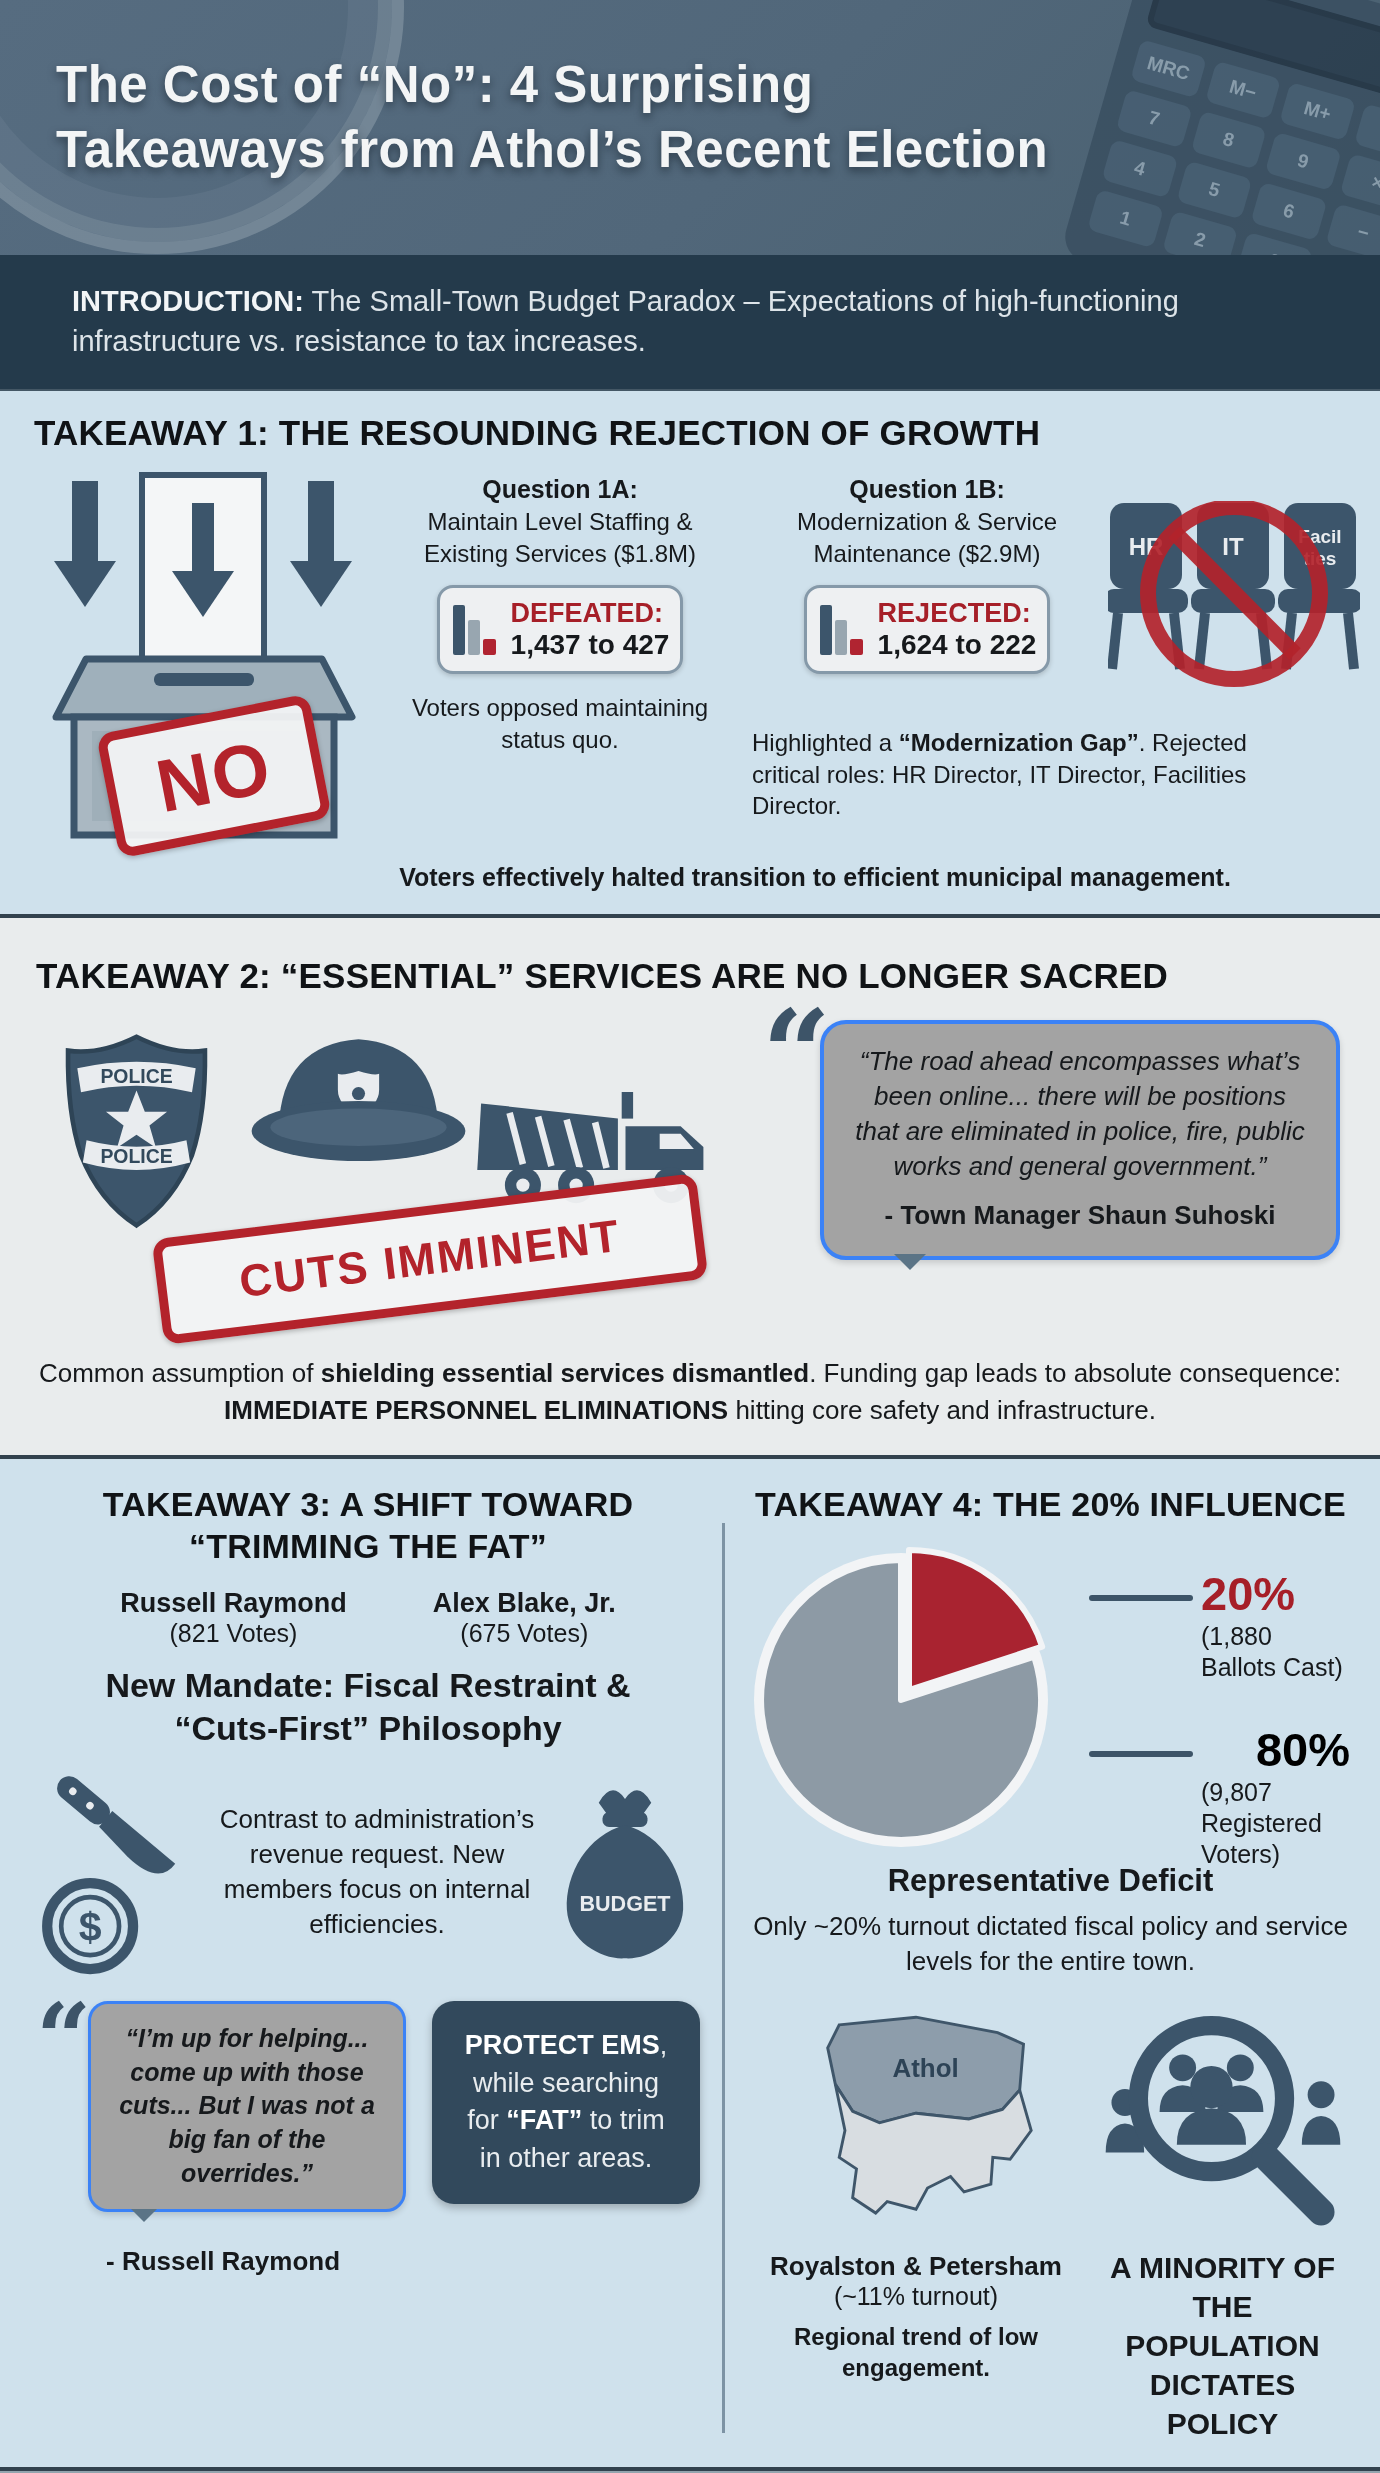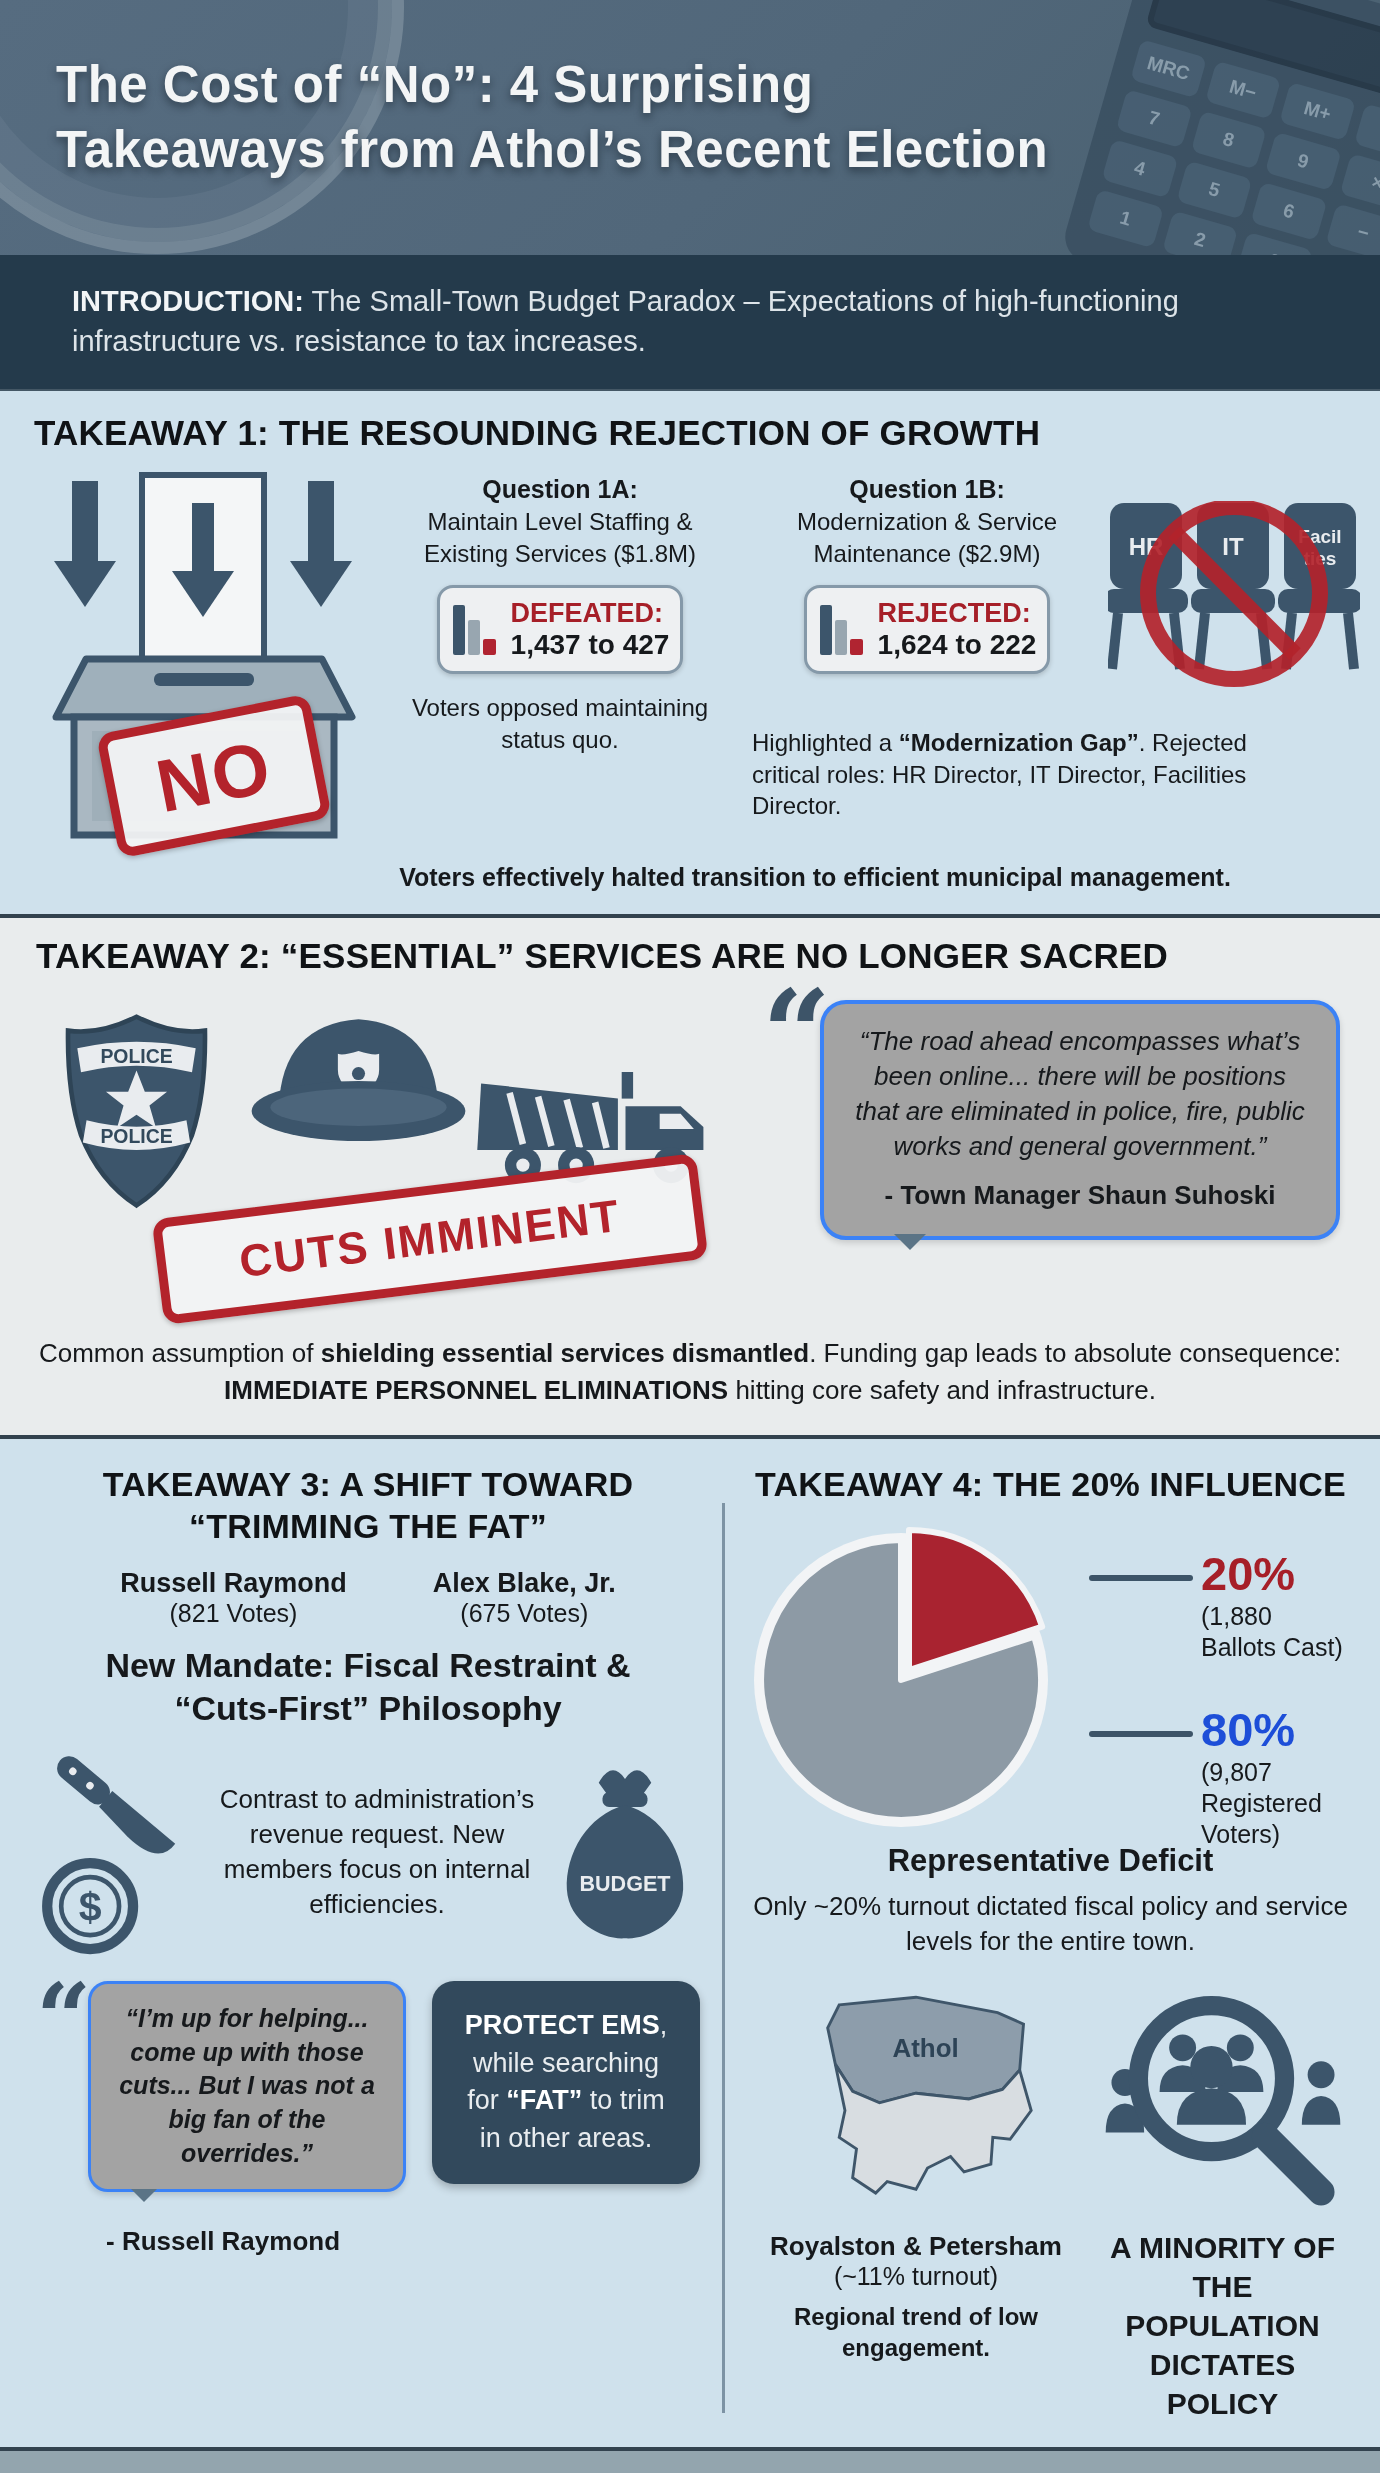--- a/index.html
+++ b/index.html
@@ -43,21 +43,21 @@
   .pill .votes{font-size:28px;font-weight:600;display:block;text-align:left;}
   .q-note{font-size:24px;line-height:1.32;margin-top:18px;}
   .vline{width:3px;background:#7d93a4;margin:6px 16px 6px 10px;}
   .q1b-wrap{flex:1;}
   .q1b-top{display:flex;}
   .q1b-text{width:350px;text-align:center;}
   .chairs{margin-top:34px;margin-left:6px;}
   .t1-foot{margin:20px 0 0 250px;text-align:center;font-size:25px;font-weight:800;}
 
   
-  .t2{padding:18px 36px 26px;}
+  .t2{padding:38px 36px 26px;}
   .t2-row{display:flex;margin-top:14px;}
   .t2-icons{position:relative;width:720px;height:315px;flex-shrink:0;}
   .t2-icons .badge{position:absolute;left:8px;top:12px;}
   .t2-icons .helmet{position:absolute;left:210px;top:4px;}
   .t2-icons .truck{position:absolute;left:428px;top:42px;}
   .stamp.cuts{position:absolute;left:120px;top:196px;width:530px;height:88px;font-size:45px;transform:rotate(-7deg);letter-spacing:2px;white-space:nowrap;}
   .quote-area{flex:1;position:relative;padding:10px 4px 0 64px;}
   .bigquote{position:absolute;left:6px;top:-16px;font-family:"DejaVu Serif",serif;font-size:120px;line-height:1;color:#3d5468;font-weight:800;}
   .bubble{background:#a3a3a3;border:4px solid #3b82f6;border-radius:26px;padding:20px 28px 22px;font-style:italic;font-size:26px;line-height:1.35;text-align:center;position:relative;box-shadow:0 3px 6px rgba(0,0,0,.15);}
   .bubble .attr{font-style:normal;font-weight:800;margin-top:14px;}
@@ -85,21 +85,21 @@
   .strategy{flex:1;background:#32495c;color:#e8ecef;border-radius:22px;padding:26px 22px;font-size:27px;line-height:1.4;text-align:center;box-shadow:0 4px 8px rgba(0,0,0,.25);}
   .strategy b{color:#ffffff;font-weight:800;}
 
   .pie-row{display:flex;margin-top:12px;}
   .pie-wrap{width:330px;flex-shrink:0;}
   .pie-labels{flex:1;position:relative;}
   .plabel{position:absolute;left:120px;}
   .plabel::before{content:"";position:absolute;left:-112px;top:26px;width:104px;height:6px;border-radius:3px;background:#3d5468;}
   .plabel .pct{font-size:47px;font-weight:800;line-height:1.05;}
   .plabel.red .pct{color:#a61f28;}
-  .plabel.gray .pct{color:#1d4ed8;}
+  .plabel.gray .pct{color:#000000;text-align:right;}
   .plabel .sub{font-size:25px;margin-top:2px;line-height:1.25;}
   .t4-subhead{text-align:center;font-size:31px;font-weight:800;margin-top:2px;}
   .t4-body{text-align:center;font-size:26px;line-height:1.35;margin-top:10px;}
   .t4-bot{display:flex;margin-top:18px;gap:14px;}
   .t4-map{width:330px;text-align:center;}
   .map-cap1{font-size:26px;font-weight:800;margin-top:9px;}
   .map-cap2{font-size:25px;}
   .map-cap3{font-size:24px;font-weight:800;margin-top:10px;line-height:1.3;}
   .t4-min{flex:1;text-align:center;}
   .minority{font-size:30px;font-weight:800;line-height:1.3;margin-top:14px;}

